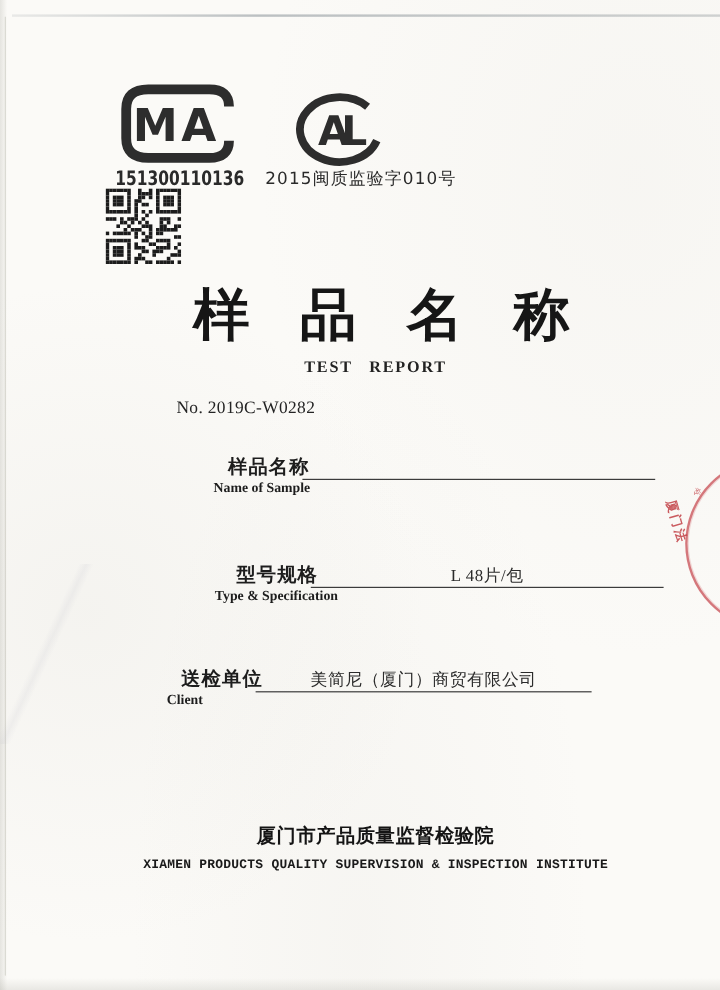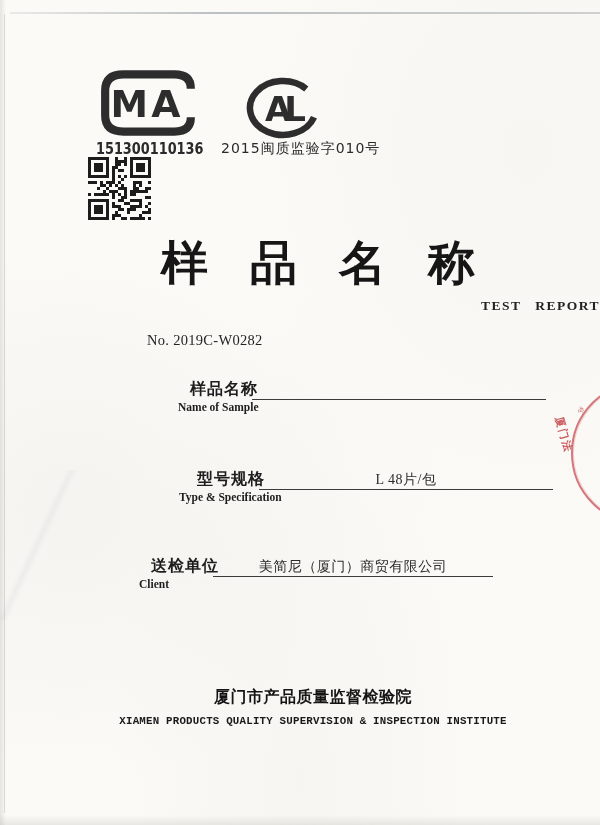--- a/index.html
+++ b/index.html
@@ -35,21 +35,21 @@
     color:#2a2a2a;transform:scaleX(0.78);transform-origin:left top;white-space:nowrap;}
   .cal-logo{position:absolute;left:245px;top:76px;}
   .cal-cert{position:absolute;left:221px;top:140px;
     font-family:"DejaVu Sans","Liberation Sans",sans-serif;font-weight:normal;font-size:14px;
     letter-spacing:1px;color:#2a2a2a;white-space:nowrap;}
   .qr{position:absolute;left:88px;top:157px;width:63px;height:63px;}
 
   
   .title-zh{position:absolute;left:161px;top:238px;font-size:47px;line-height:1.1;
     font-weight:bold;letter-spacing:42px;white-space:nowrap;color:#161616;}
-  .title-en{position:absolute;left:0;top:298px;width:600px;text-align:right;
+  .title-en{position:absolute;left:0;top:298px;width:600px;text-align:center;
     padding-left:26px;box-sizing:border-box;font-weight:bold;font-size:13.5px;
     letter-spacing:1.5px;word-spacing:9px;color:#222;}
   .report-no{position:absolute;left:147px;top:332px;font-size:14.5px;color:#242424;letter-spacing:0.3px;}
 
   
   .field{position:absolute;left:0;width:600px;height:60px;}
   .f1{top:379px;margin-left:39px;} .f2{top:469px;margin-left:46px;} .f3{top:556px;}
   .flabel-zh{position:absolute;left:151px;top:0;
     font-family:"Liberation Sans","DejaVu Sans",sans-serif;font-weight:bold;
     font-size:16px;letter-spacing:1px;color:#1d1d1d;white-space:nowrap;}

